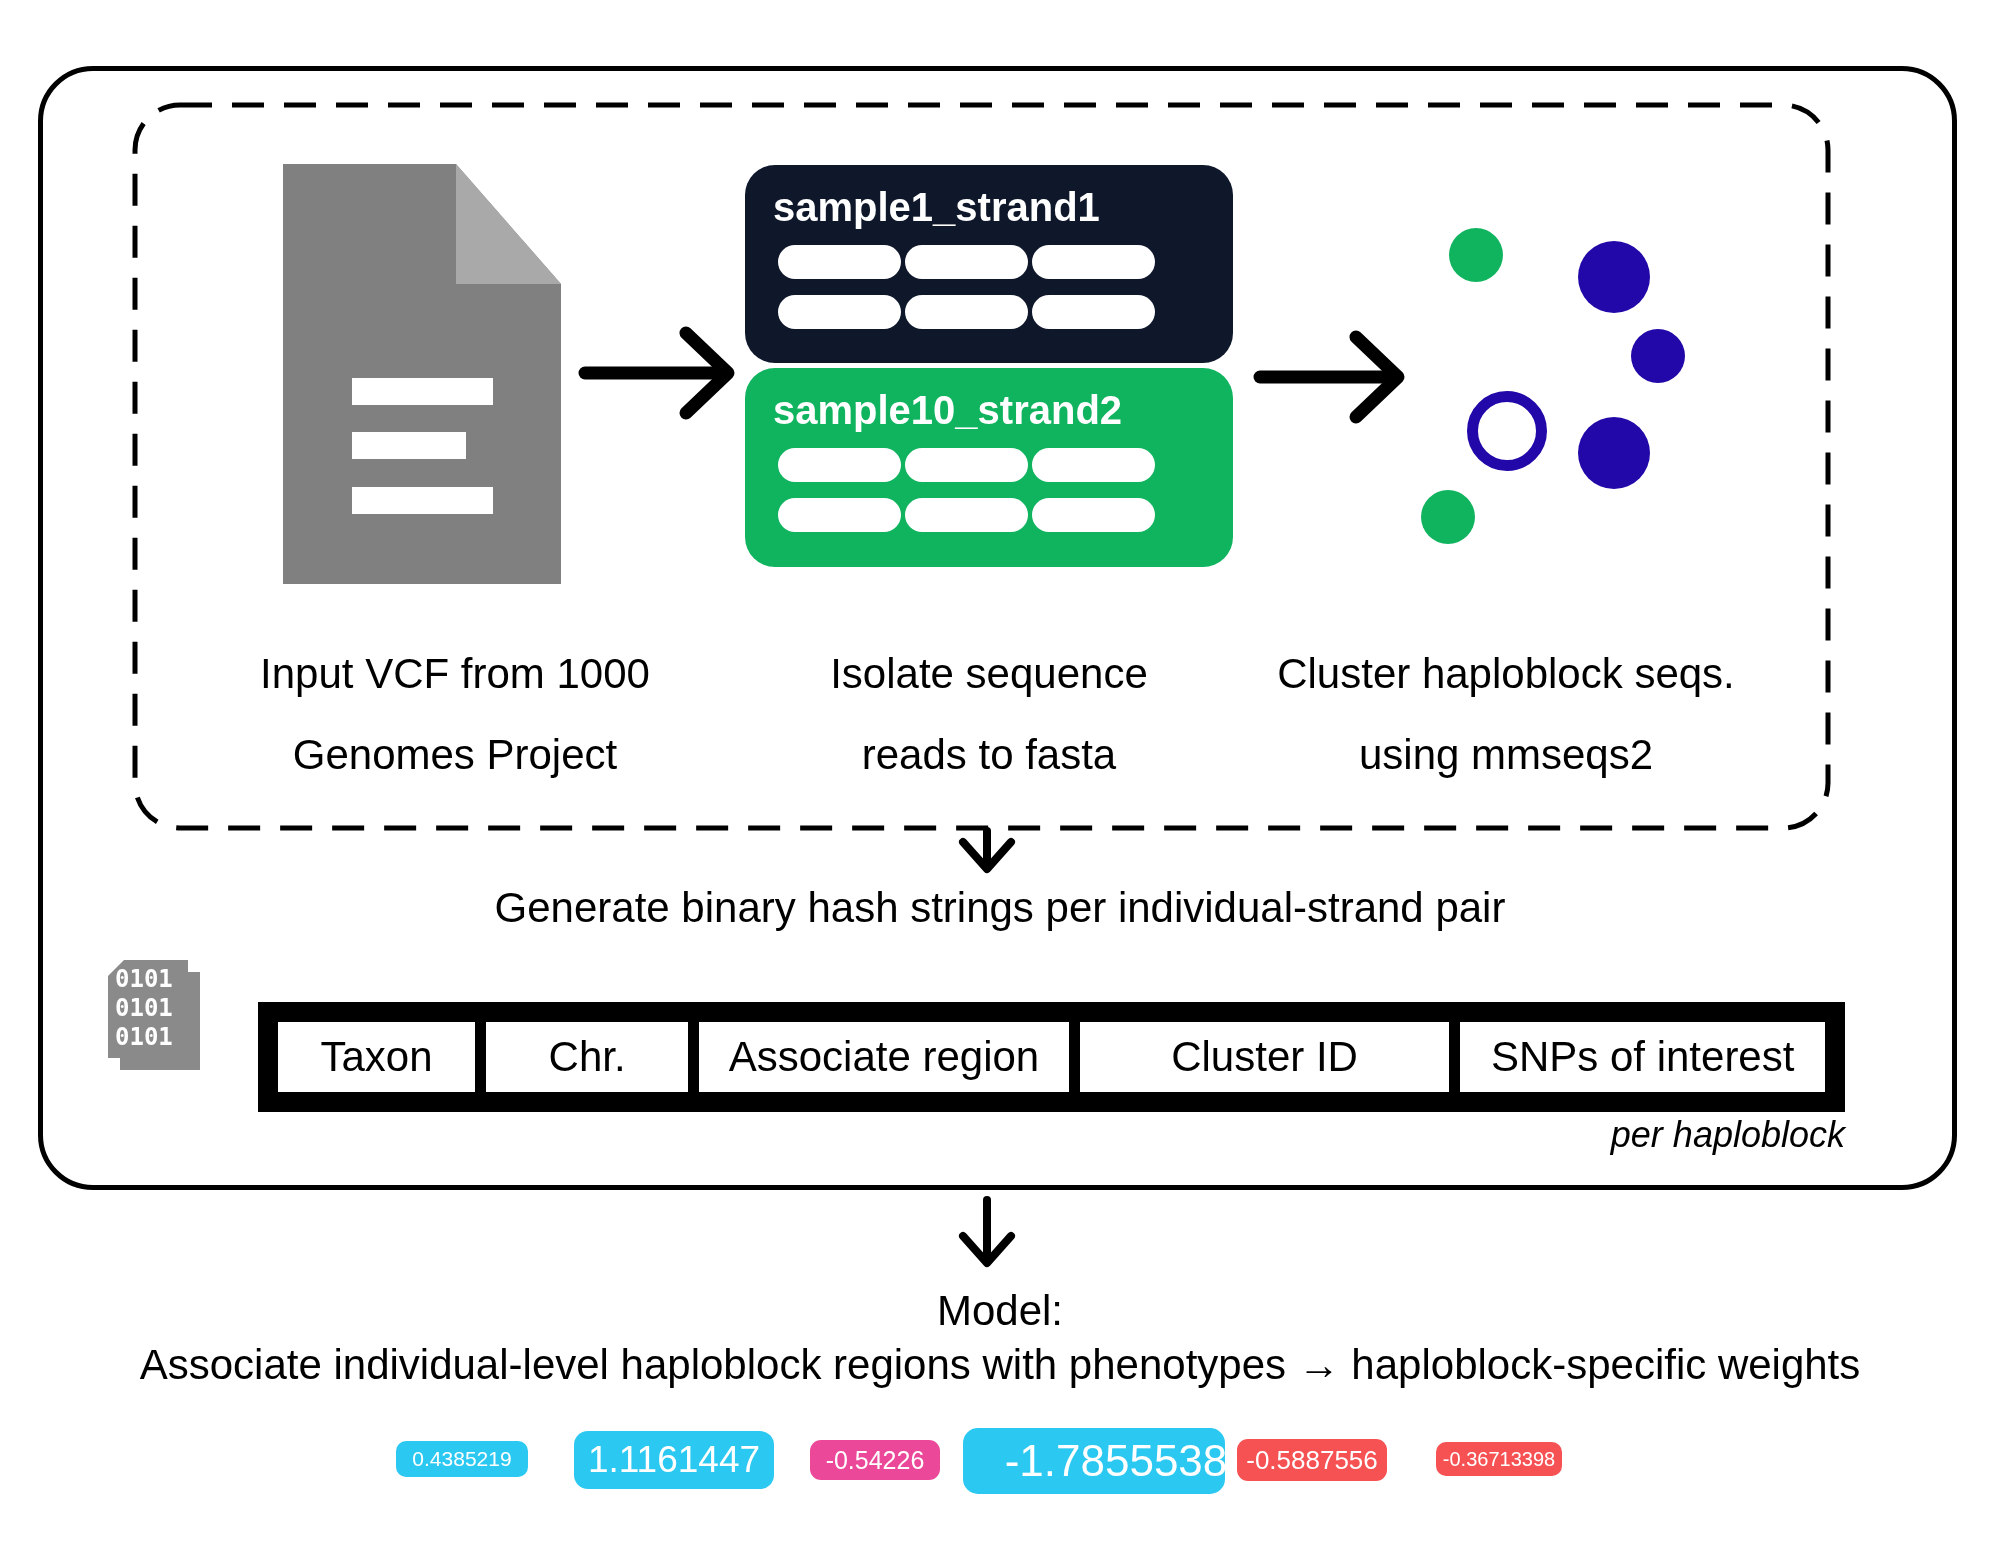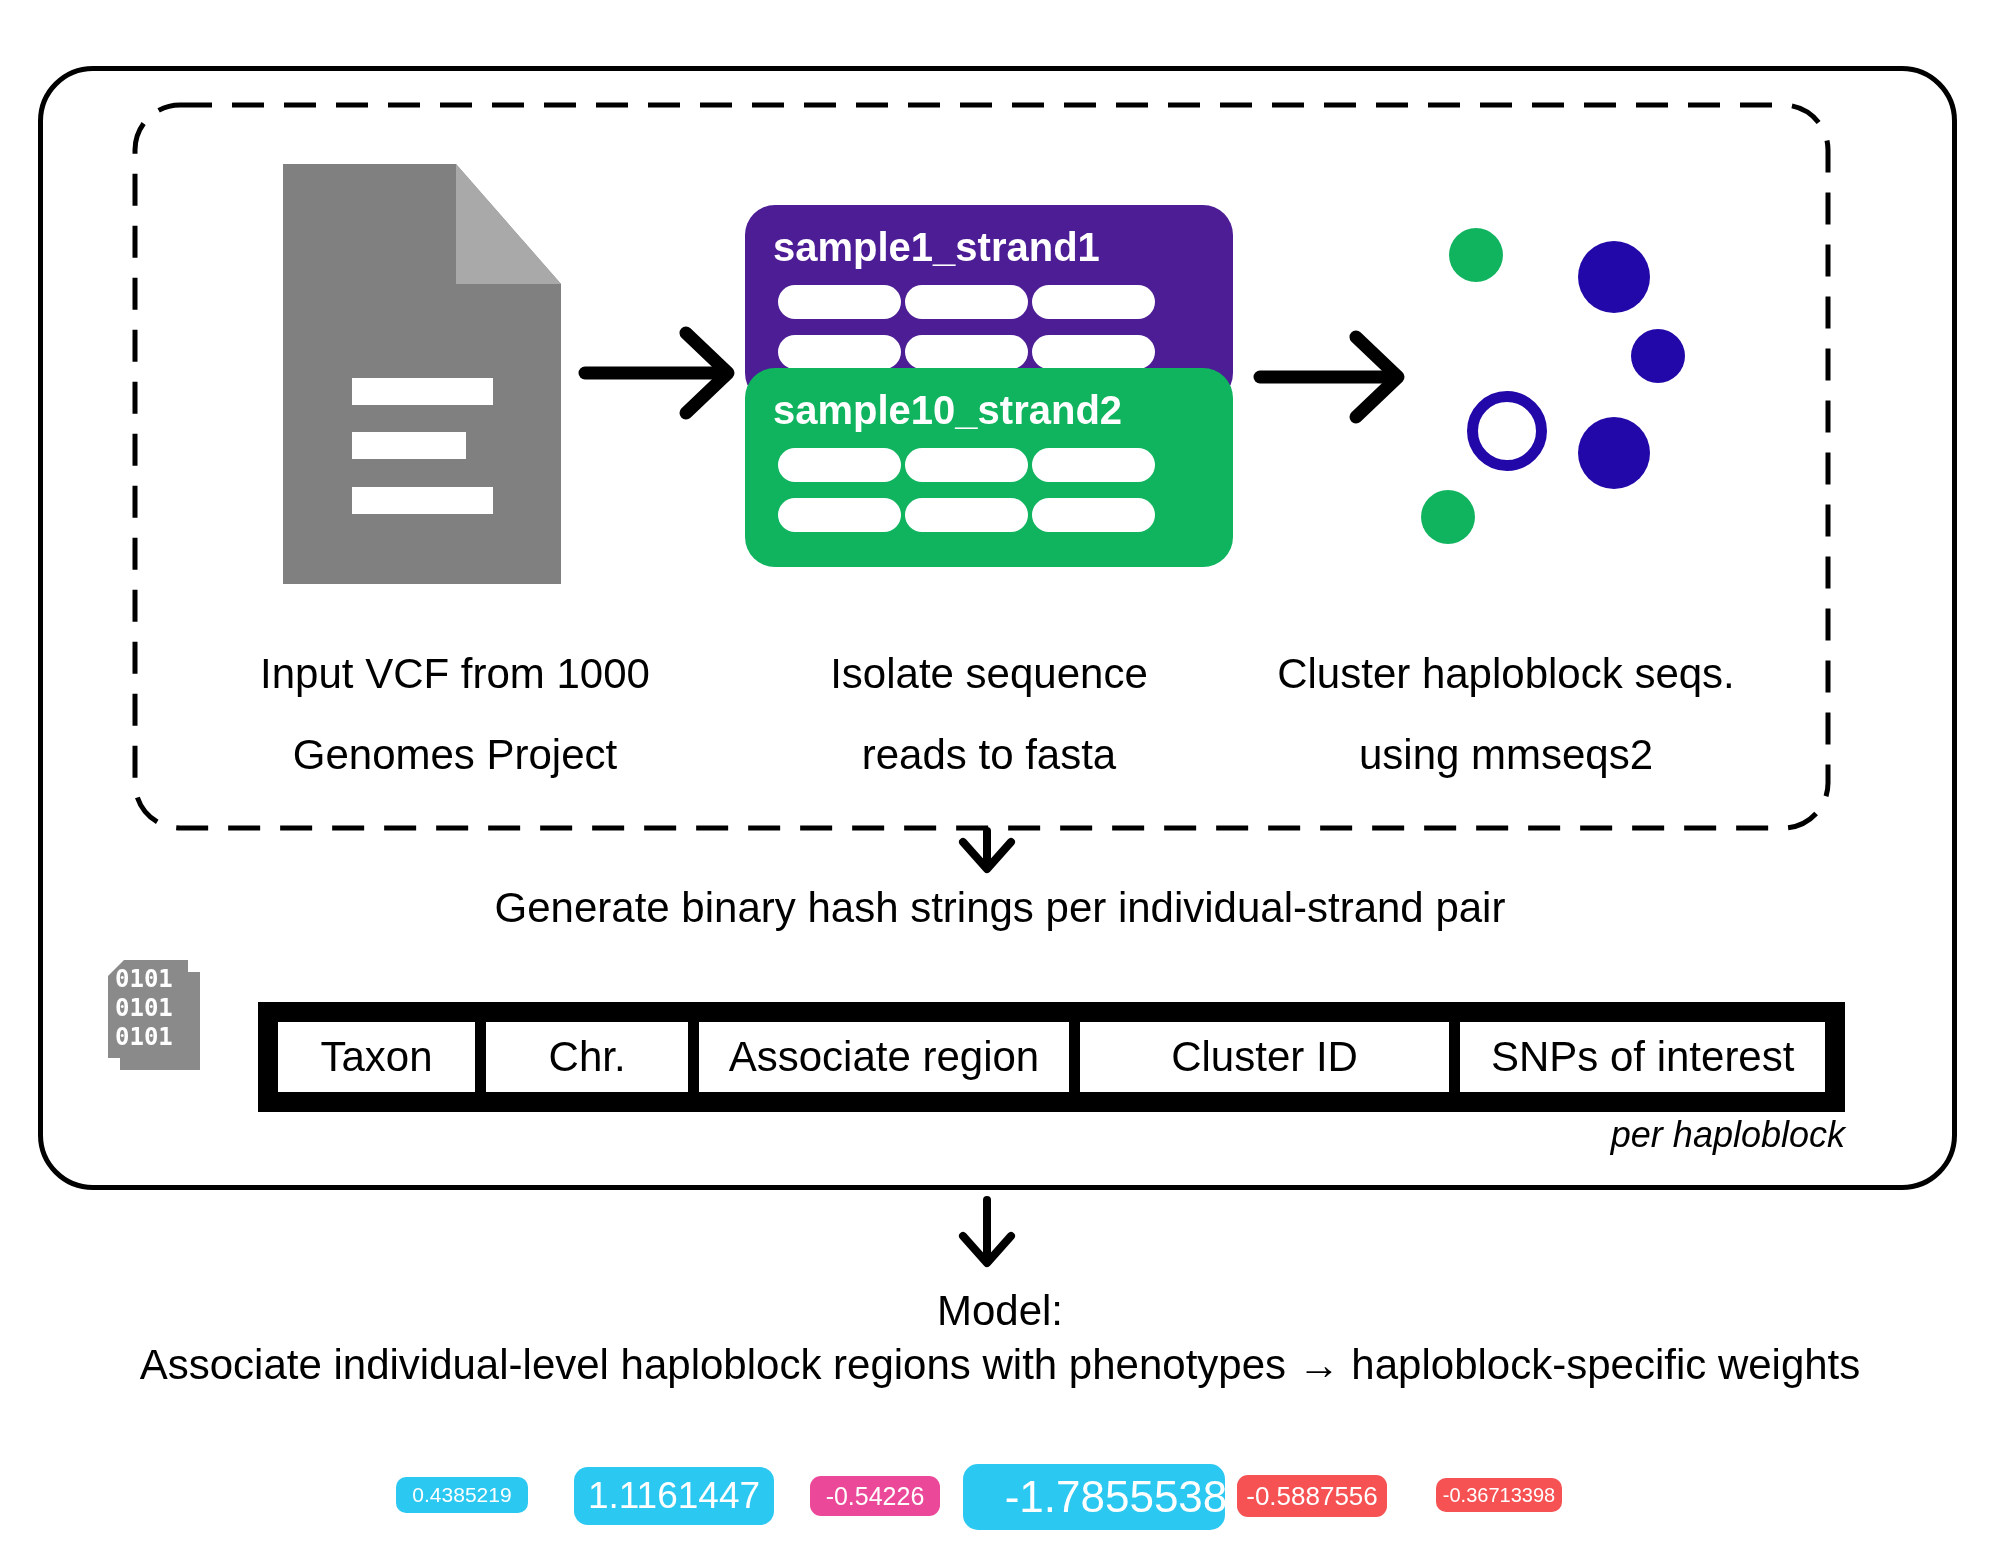--- a/index.html
+++ b/index.html
@@ -67,21 +67,21 @@
     font-size:42px;}
   .hash-cell.w1{flex:200 0 0;}
   .hash-cell.w2{flex:205 0 0;}
   .hash-cell.w3{flex:375 0 0;}
   .hash-cell.w4{flex:375 0 0;}
   .hash-cell.w5{flex:370 0 0;}
   .per-haploblock{right:155px;top:1114px;font-size:36px;font-style:italic;text-align:right;}
   
   .model-title{left:0;top:1287px;width:2000px;text-align:center;font-size:42px;}
   .model-desc{left:0;top:1341px;width:2000px;text-align:center;font-size:42px;}
-  .chip{display:flex;align-items:center;justify-content:center;color:#fff;margin-top:36px;}
+  .chip{display:flex;align-items:center;justify-content:center;color:#fff;}
   .chip.c1{left:396px;top:1441px;width:132px;height:36px;font-size:21px;border-radius:10px;}
   .chip.c2{left:574px;top:1431px;width:200px;height:58px;font-size:37px;border-radius:14px;}
   .chip.c3{left:810px;top:1440px;width:130px;height:40px;font-size:25px;border-radius:11px;}
   .chip.c4{left:963px;top:1428px;width:218px;height:66px;font-size:44px;border-radius:15px;padding-left:44px;}
   .chip.c5{left:1237px;top:1439px;width:150px;height:42px;font-size:26px;border-radius:11px;}
   .chip.c6{left:1436px;top:1442px;width:126px;height:34px;font-size:20px;border-radius:10px;}
 </style>
 </head>
 <body>
 
@@ -112,21 +112,21 @@
   <div class="abs doc-icon">
     <div class="doc-sheet" style="background-color: rgb(128, 128, 128);"></div>
     <div class="doc-fold" style="background-color: rgb(169, 169, 169);"></div>
     <div class="doc-line l1"></div>
     <div class="doc-line l2"></div>
     <div class="doc-line l3"></div>
   </div>
   <div class="abs caption cap1">Input VCF from 1000
 Genomes Project</div>
 
-  <div class="abs sample-box blue" style="background-color: #4c1d95; margin-top: 40px;">
+  <div class="abs sample-box blue" style="background-color: #0f172a;">
     <div class="sample-label">sample1_strand1</div>
     <div class="pill-row r1">
       <div class="pill"></div>
       <div class="pill"></div>
       <div class="pill"></div>
     </div>
     <div class="pill-row r2">
       <div class="pill"></div>
       <div class="pill"></div>
       <div class="pill"></div>

